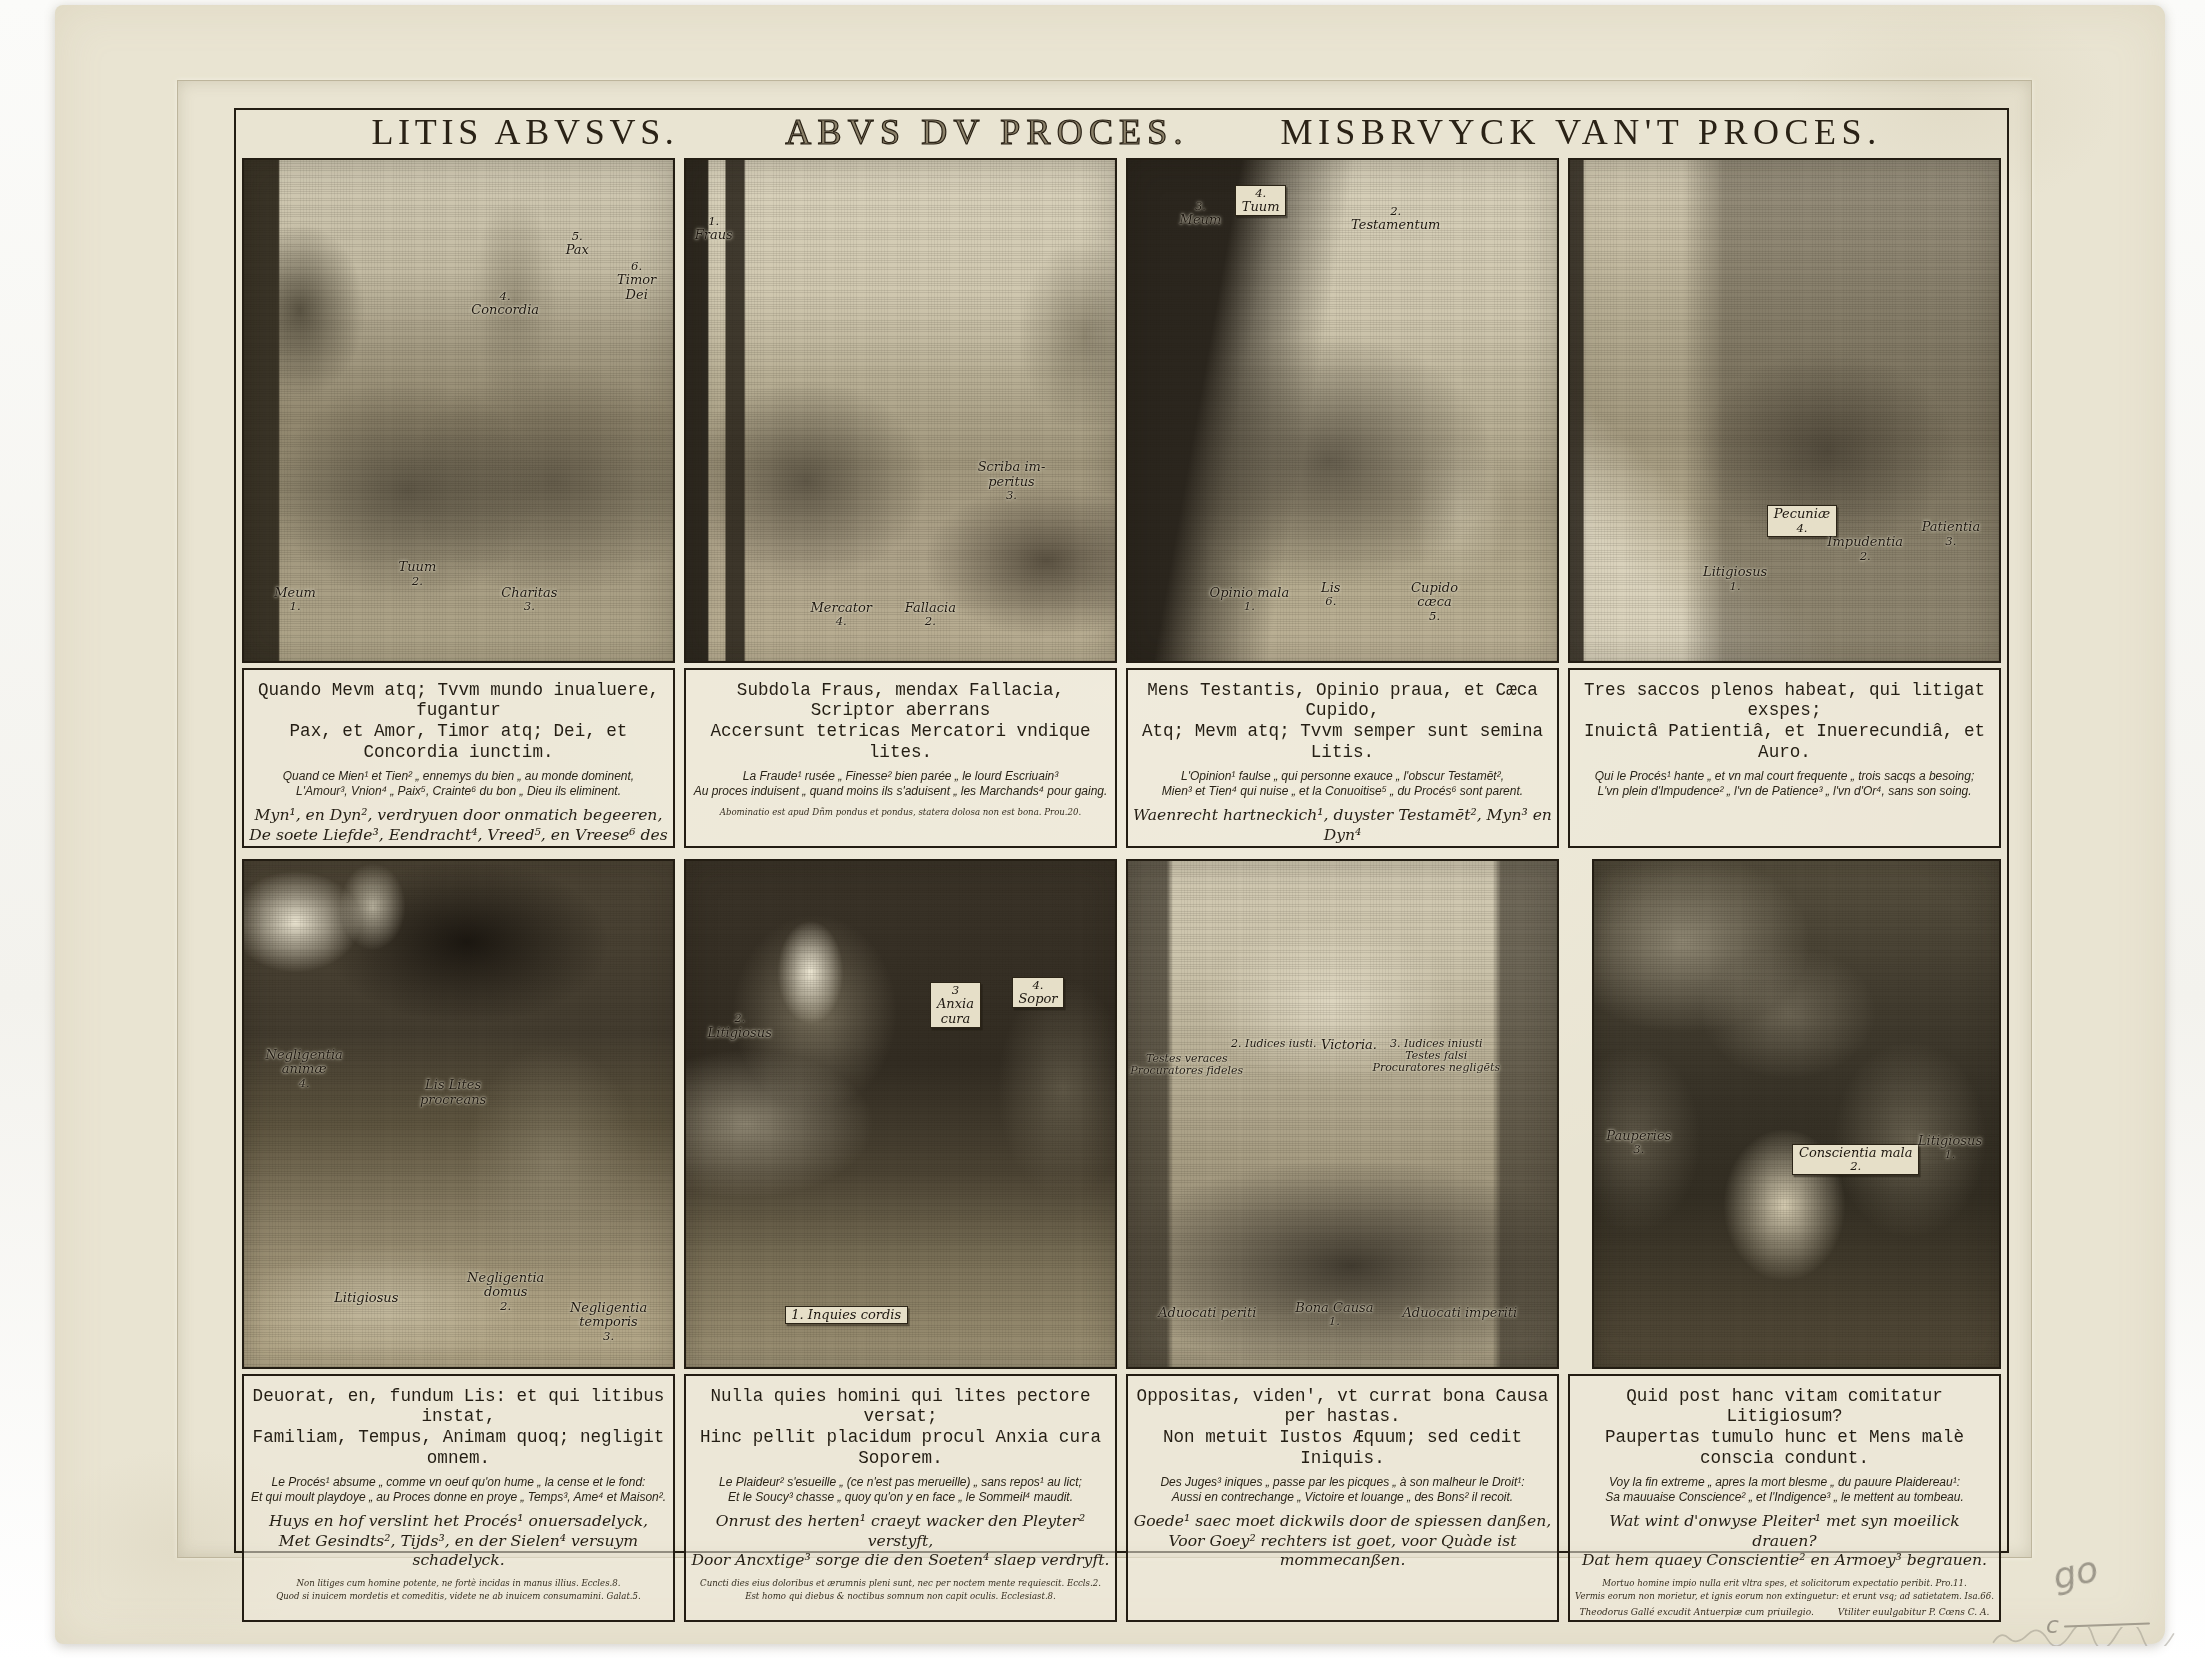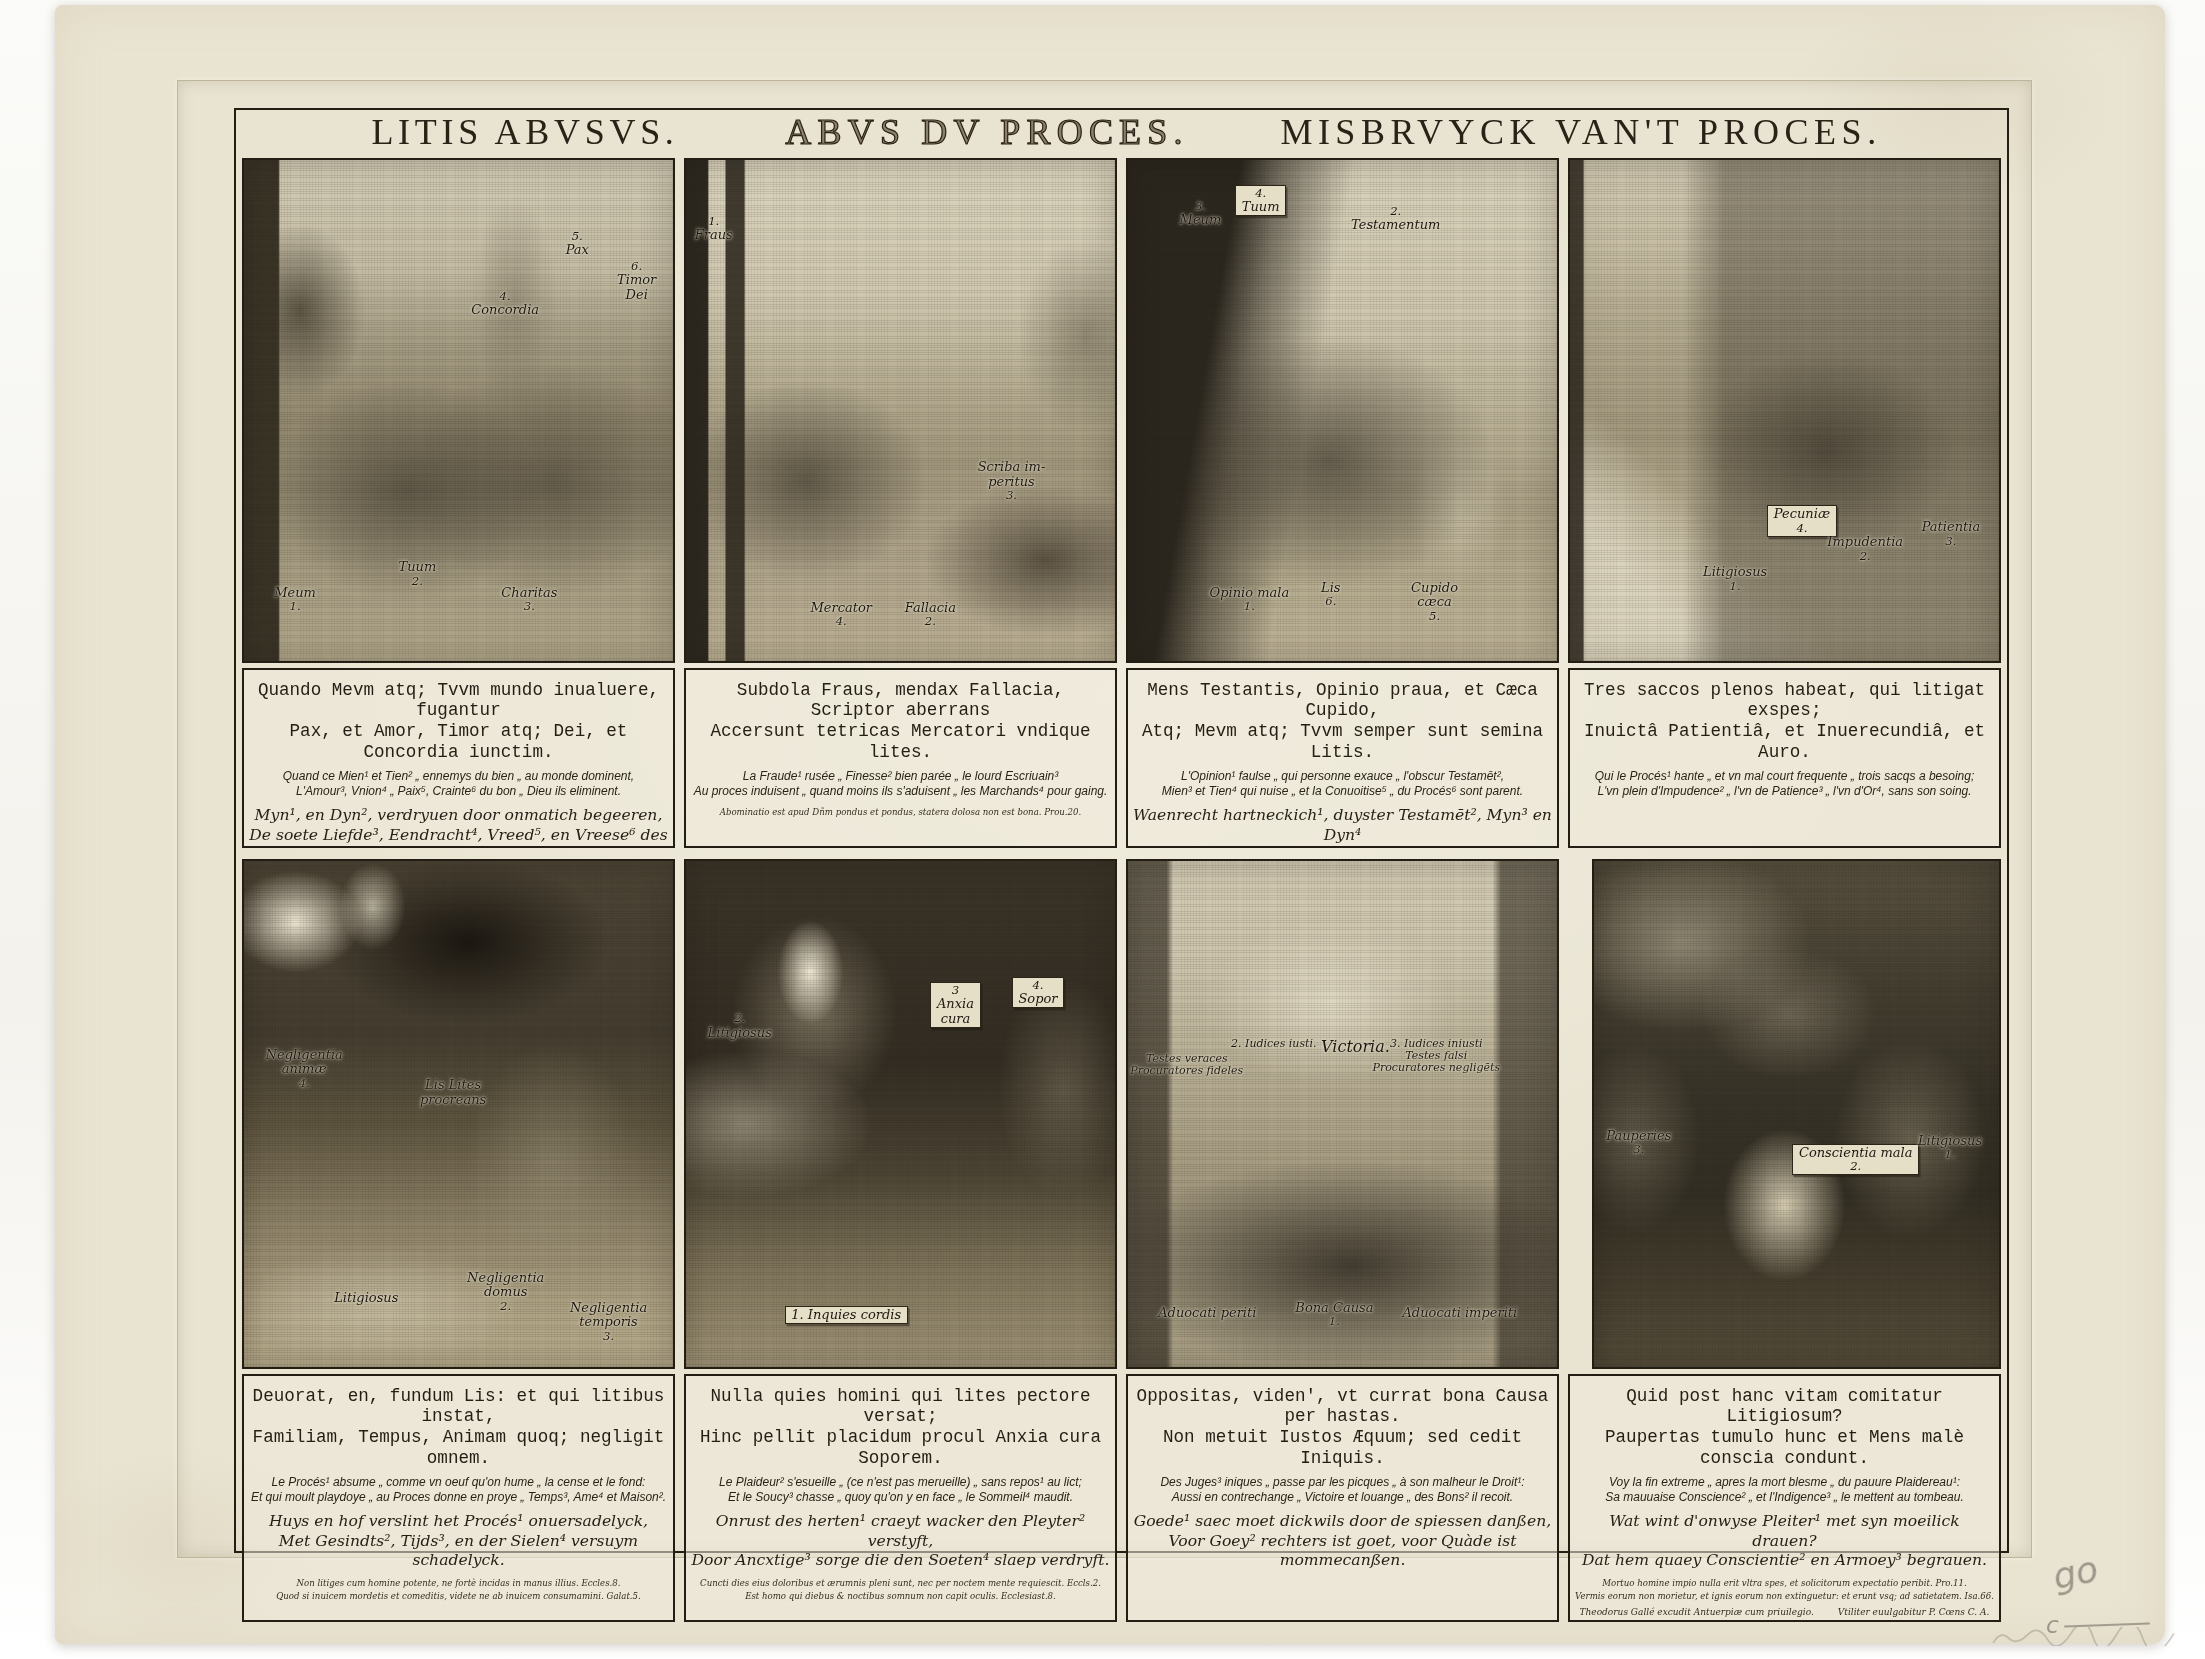--- a/index.html
+++ b/index.html
@@ -323,21 +323,21 @@
               <div>Est homo qui diebus &amp; noctibus somnum non capit oculis. Ecclesiast.8.</div>
             </div>
         </div>
       </section>
 
       <section class="panel row2">
         <div class="scene s7">
           <span class="lbl" style="left:0.5%;top:38%;font-size:11px"><i class="t">Testes veraces
 Procuratores fideles</i></span>
           <span class="lbl" style="left:24%;top:35%;font-size:11px"><i class="t">2. Iudices iusti.</i></span>
-          <span class="lbl" style="left:45%;top:35%;font-size:16px"><i class="t">Victoria.</i></span>
+          <span class="lbl" style="left:45%;top:35%;font-size:13px"><i class="t">Victoria.</i></span>
           <span class="lbl" style="left:57%;top:35%;font-size:11px"><i class="t">3. Iudices iniusti
 Testes falsi
 Procuratores negligēts</i></span>
           <span class="lbl" style="left:7%;top:88%"><i class="t">Aduocati periti</i></span>
           <span class="lbl" style="left:39%;top:87%"><i class="t">Bona Causa</i><i class="n">1.</i></span>
           <span class="lbl" style="left:64%;top:88%"><i class="t">Aduocati imperiti</i></span>
         </div>
         <div class="caption">
           <div class="lat">
               <div>Oppositas, viden', vt currat bona Causa per hastas.</div>

